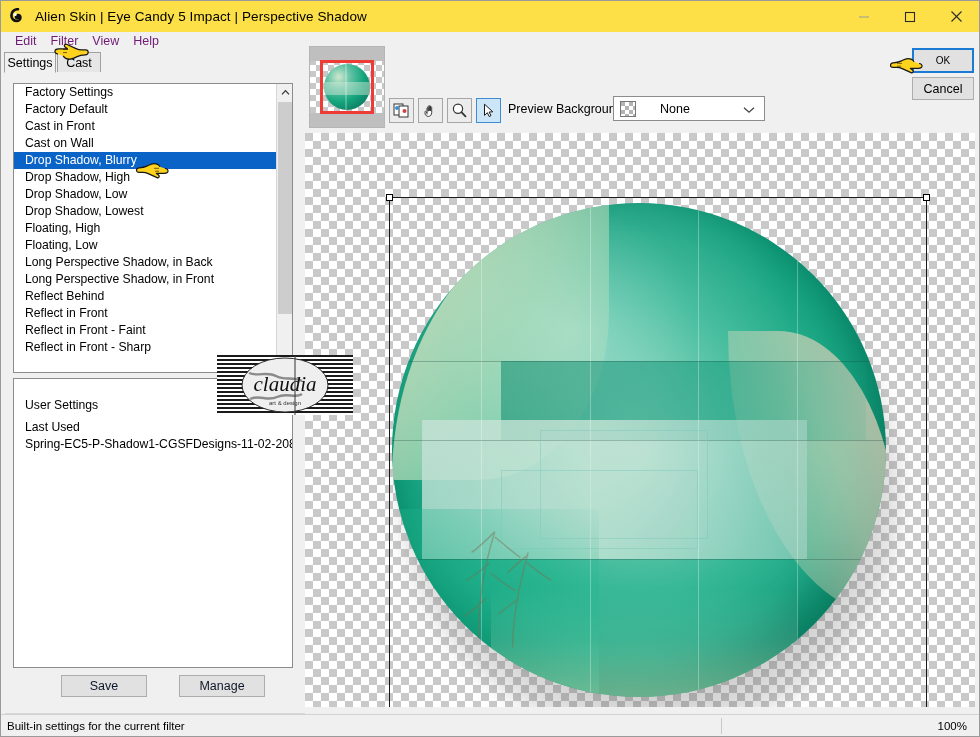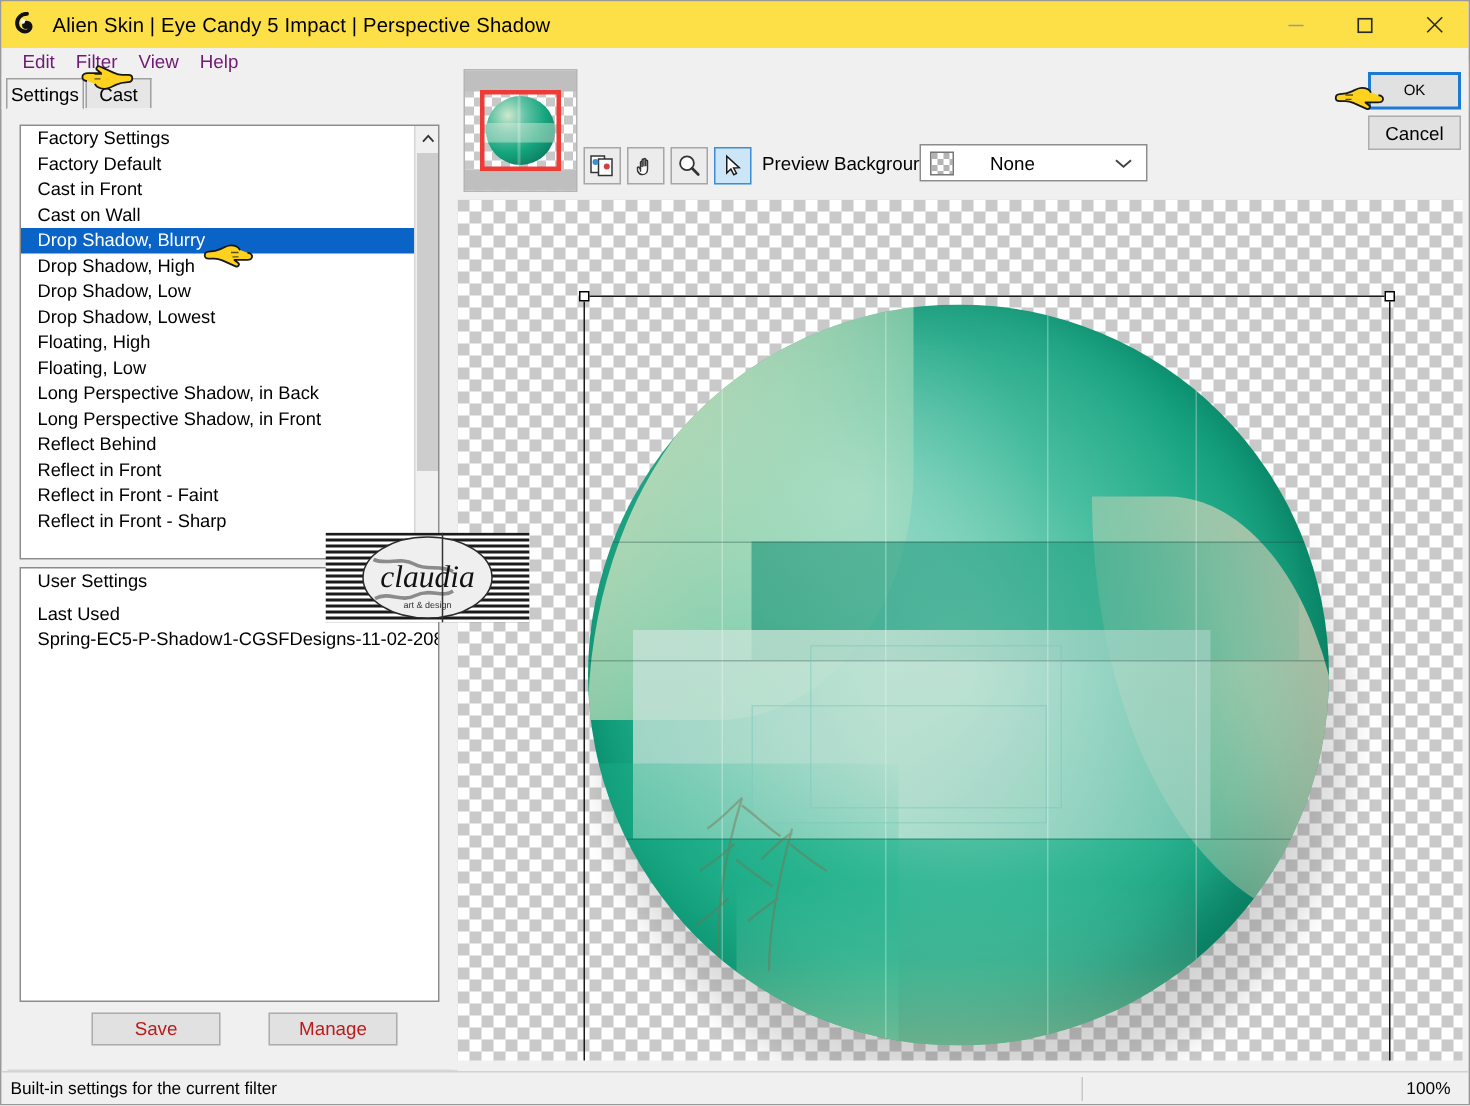--- a/index.html
+++ b/index.html
@@ -119,21 +119,21 @@
   .us-divider {
     position: absolute; right: 15px; top: 0; width: 1px; height: 16px; background: #d0d0d0;
   }
 
   .btnrow {
     position: absolute; left: 8px; top: 602px; width: 280px; height: 24px;
   }
   .btn {
     position: absolute; height: 22px;
     background: #e1e1e1; border: 1px solid #adadad;
-    font-size: 12.5px; color: #b91c1c;
+    font-size: 12.5px; color: #0f172a;
     display: flex; align-items: center; justify-content: center;
   }
   .btn-save { left: 48px; width: 86px; }
   .btn-manage { left: 166px; width: 86px; }
 
   .panel-sep {
     position: absolute; left: 0; top: 640px; width: 300px; height: 1px; background: #d8d8d8;
   }
 
   
@@ -420,21 +420,21 @@
           <path d="M33 44c10-5 17 3 27-2s18 2 25-3" fill="none" stroke="#555" stroke-width="2.4" opacity="0.65"></path>
           <text x="68" y="36" text-anchor="middle" font-family="'Liberation Serif', serif" font-size="21" font-style="italic" fill="#111">claudia</text>
           <text x="68" y="50" text-anchor="middle" font-family="'Liberation Sans', sans-serif" font-size="6" fill="#333">art &amp; design</text>
           <line x1="78" y1="0" x2="78" y2="60" stroke="#333" stroke-width="1"></line>
         </g>
       </svg>
     </div>
 
     <div class="usersettings">
       <div class="us-divider"></div>
-      <div class="us-item" style="margin-top:0;">User Settings</div>
+      <div class="us-item" style="margin-top:18px;">User Settings</div>
       <div class="us-item" style="margin-top:5px;">Last Used</div>
       <div class="us-item">Spring-EC5-P-Shadow1-CGSFDesigns-11-02-208</div>
     </div>
 
     <div class="btnrow">
       <div class="btn btn-save">Save</div>
       <div class="btn btn-manage">Manage</div>
     </div>
 
     <div class="panel-sep"></div>

